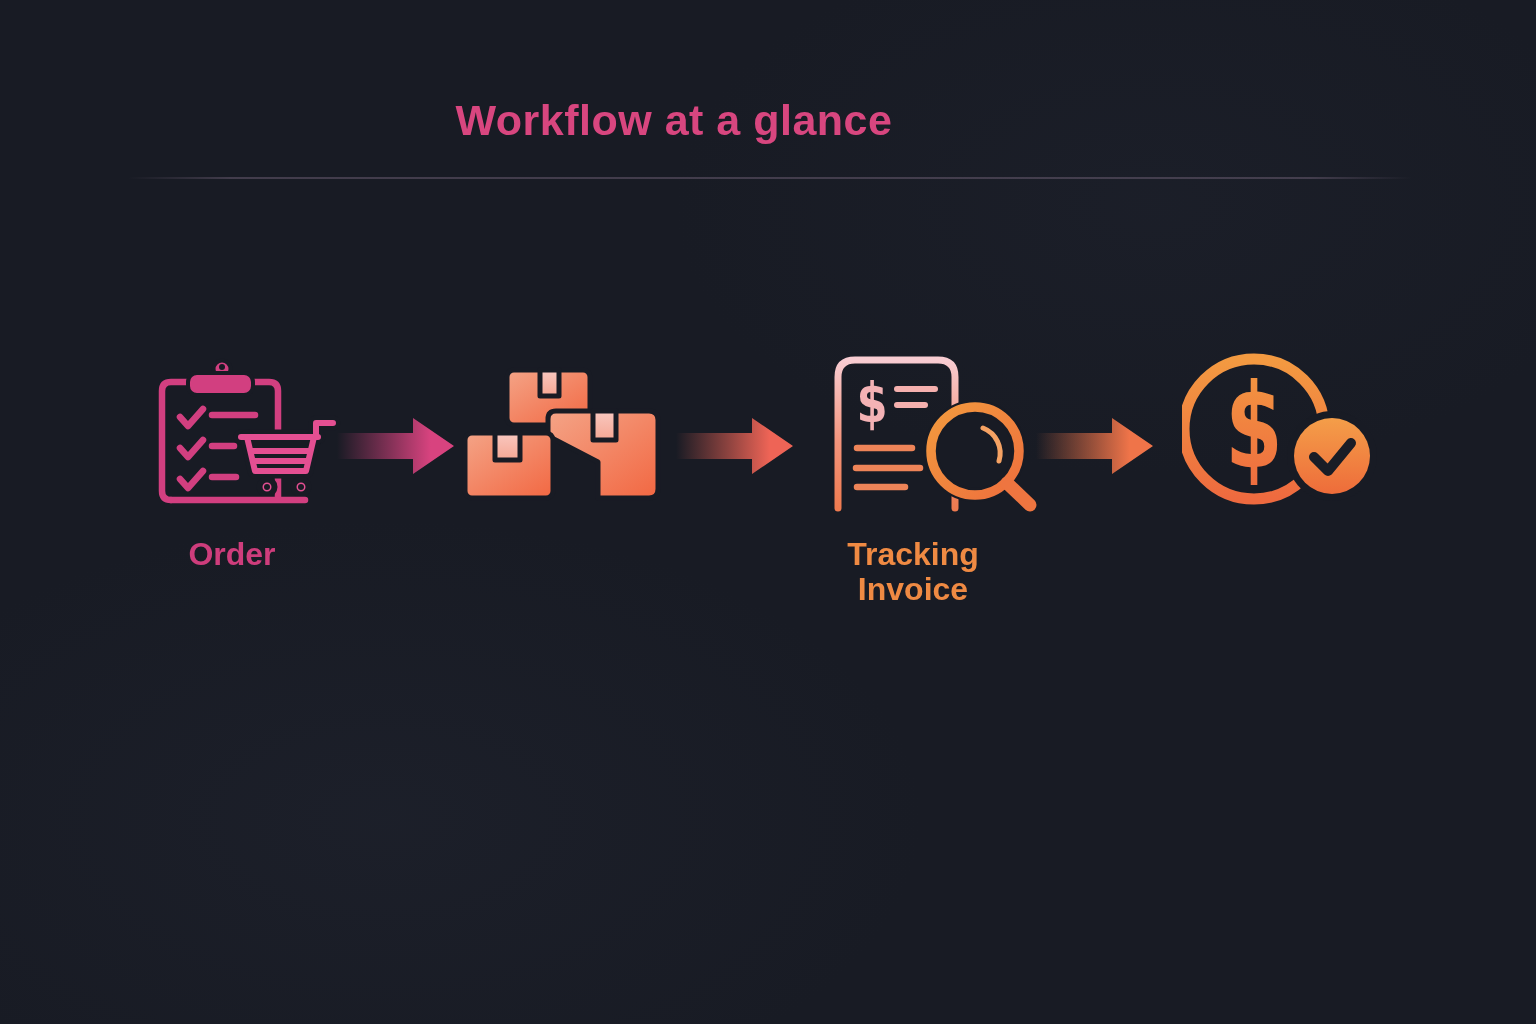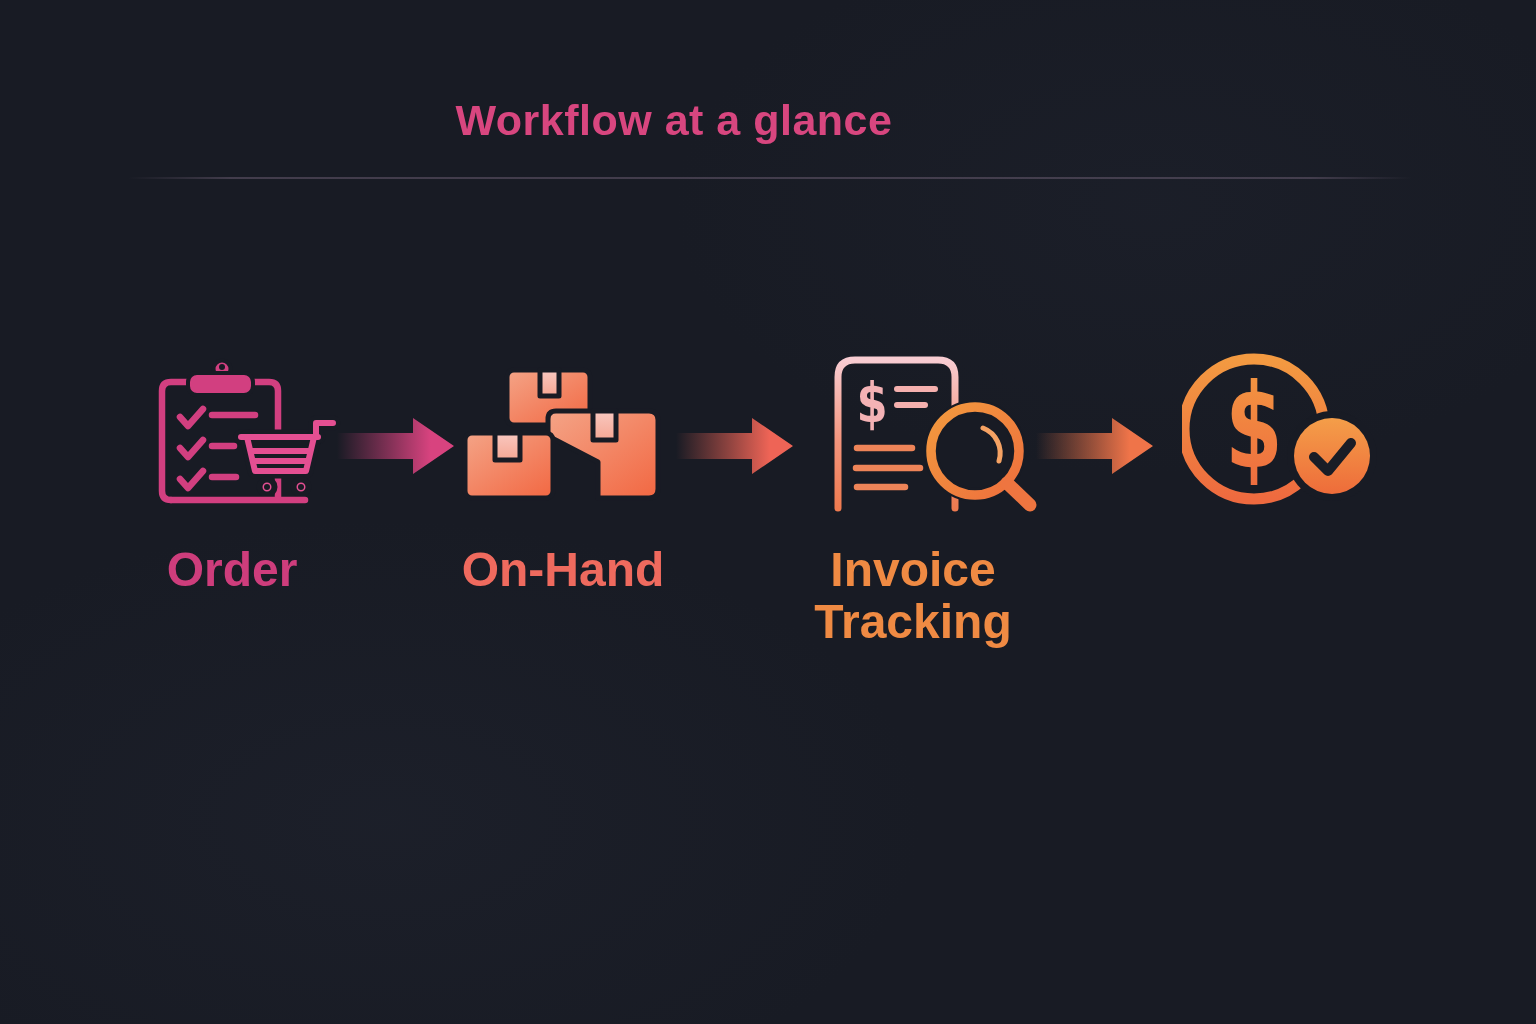--- a/index.html
+++ b/index.html
@@ -24,22 +24,22 @@
   .step-1 { left:102px; }
   .step-2 { left:433px; }
   .step-3 { left:783px; }
   .step-4 { left:1133px; }
   .icon-wrap { position:absolute; }
   .step-1 .icon-wrap { left:53px; top:5px; }
   .step-2 .icon-wrap { left:17px; top:17px; }
   .step-3 .icon-wrap { left:25px; top:5px; }
   .step-4 .icon-wrap { left:49px; top:-1px; }
   .step-label {
-    position:absolute; top:199px; left:0; width:260px;
-    text-align:center; font-size:48px; font-weight:bold; line-height:1.08;
+    position:absolute; top:192px; left:0; width:260px;
+    text-align:center; font-size:32px; font-weight:bold; line-height:1.08;
   }
   .step-label span { display:block; }
   .step-1 .step-label { color:#ce3d7c; }
   .step-2 .step-label { color:#ef6a5e; }
   .step-3 .step-label { color:#ef8a43; }
   .step-4 .step-label { color:#ee7656; }
   .arrow { position:absolute; top:412px; width:120px; height:68px; }
   .arrow-1 { left:337px; }
   .arrow-2 { left:676px; }
   .arrow-3 { left:1036px; }
@@ -124,21 +124,20 @@
           <rect x="90" y="8" width="19" height="26" fill="url(#tp)"></rect>
           <path d="M 98,74 L 98,57 Q 98,49 106,49 L 199,49 Q 208,49 208,58 L 208,127 Q 208,136 199,136 L 148,136 L 148,100 Z" fill="url(#bx)"></path>
           <rect x="143" y="49" width="23" height="29" fill="url(#tp)"></rect>
           <rect x="15" y="71" width="88" height="65" rx="7" fill="url(#bx)"></rect>
           <rect x="45" y="71" width="25" height="27" fill="url(#tp)"></rect>
         </g>
         <path d="M 3,142 H 221" stroke="url(#ln2)" stroke-width="5.5" stroke-linecap="round" fill="none"></path>
       </svg>
     </div>
     <div class="step-label">
-      <span>On-Hand</span>
     </div>
   </div>
 
   <div class="step step-3">
     <div class="icon-wrap">
       <svg width="230" height="165" viewBox="0 0 230 165">
         <defs>
           <linearGradient id="doc" x1="0" y1="0" x2="0" y2="1">
             <stop offset="0" stop-color="#f8ccd2"></stop>
               <stop offset="0.55" stop-color="#f3947c"></stop>
@@ -172,22 +171,22 @@
         <circle cx="167" cy="101" r="44" fill="#181b24" stroke="#181b24" stroke-width="14"></circle>
         <circle cx="167" cy="101" r="44" fill="none" stroke="url(#mag)" stroke-width="9.5"></circle>
         <path d="M 175,78 A 27,27 0 0 1 191,111" fill="none" stroke="#f5a263" stroke-width="5" stroke-linecap="round"></path>
 
         <path d="M 4,158 H 224" stroke="url(#bl3)" stroke-width="6" stroke-linecap="round" fill="none"></path>
 
         <path d="M 199,133 L 222,155" stroke="#ee7540" stroke-width="13" stroke-linecap="round" fill="none"></path>
       </svg>
     </div>
     <div class="step-label">
+      <span>Tracking</span>
       <span>Invoice</span>
-      <span>Tracking</span>
     </div>
   </div>
 
   <div class="step step-4">
     <div class="icon-wrap">
       <svg width="200" height="170" viewBox="0 0 200 170">
         <defs>
           <linearGradient id="coin" x1="0" y1="0" x2="0" y2="1">
             <stop offset="0" stop-color="#f39a41"></stop>
               <stop offset="1" stop-color="#ee6a3f"></stop>

